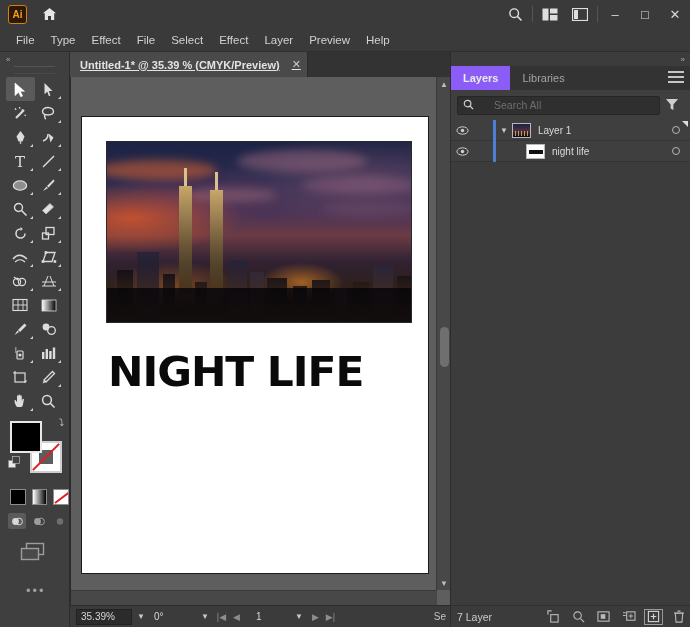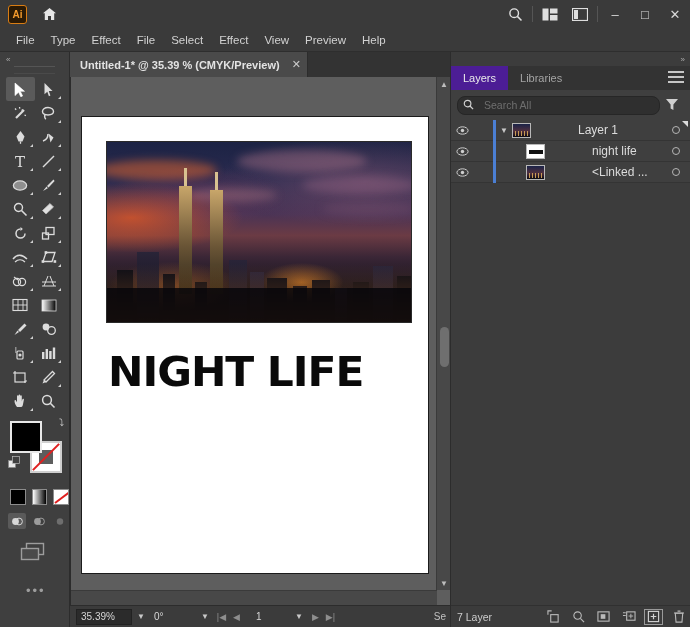--- a/index.html
+++ b/index.html
@@ -76,20 +76,21 @@
 
   
   .tabstrip {
     position: absolute; left: 70px; top: 52px; width: 380px; height: 25px;
     background: #333333; display: flex; align-items: flex-end;
   }
   .doctab {
     height: 25px; background: #4a4a4a; display: flex; align-items: center;
     padding: 0 6px 0 10px; color: #e3e3e3; font-size: 11px; font-weight: bold;
     border-right: 1px solid #2c2c2c;
+    text-decoration: underline;
   }
   .doctab .close { margin-left: 12px; color:#ccc; font-size: 11px; font-weight: normal; }
 
   
   .canvasarea {
     position: absolute; left: 70px; top: 77px; width: 380px; height: 528px;
     background: #5e5e5e; border-left: 1px solid #2c2c2c;
   }
   .artboard {
     position: absolute; left: 10px; top: 39px; width: 348px; height: 458px;
@@ -142,28 +143,28 @@
   .statustail { position:absolute; right:4px; color:#c0c0c0; font-size:10px; }
 
   
   .rightpanel {
     position: absolute; left: 450px; top: 52px; width: 240px; height: 575px;
     background: #3c3c3c; border-left: 1px solid #2c2c2c;
   }
   .rp-top { height: 14px; display:flex; align-items:center; justify-content:flex-end; padding-right:6px; color:#aaa; font-size:8px; letter-spacing:-1px; }
   .rp-tabs { height: 24px; background: #333333; display:flex; align-items:flex-end; position:relative; }
   .rp-tab { height:24px; padding: 0 12px; display:flex; align-items:center; color:#a4a4a4; font-size:11px; }
-  .rp-tab.active { background:#4c1d95; color:#eaeaea; font-weight:normal; }
+  .rp-tab.active { background:#8b5cf6; color:#eaeaea; font-weight:bold; }
   .rp-menu { position:absolute; right:6px; top:5px; width:16px; }
   .rp-menu span { display:block; height:2px; background:#c6c6c6; margin-bottom:3px; }
 
   .searchrow { height: 30px; background:#3f3f3f; display:flex; align-items:center; padding: 0 6px; }
   .searchbox {
-    flex:1; height:19px; background:#2f2f2f; border:1px solid #262626; border-radius:8px;
-    display:flex; align-items:center; padding-left:5px; gap:10px;
+    flex:1; height:19px; background:#2f2f2f; border:1px solid #262626; border-radius:2px;
+    display:flex; align-items:center; padding-left:5px; gap:20px;
   }
   .searchbox input {
     background:transparent; border:0; outline:0; color:#d0d0d0; font-size:10.5px;
     font-family:"Liberation Sans", sans-serif; width:100%;
   }
   .searchbox input::placeholder { color:#6f6f6f; }
   .filtericon { width:24px; display:flex; align-items:center; justify-content:center; }
 
   .layerlist { background:#3f3f3f; }
   .layerrow { height:21px; display:flex; align-items:center; border-bottom:1px solid #343434; position:relative; }
@@ -171,21 +172,21 @@
   .lockcell { width:20px; }
   .colorstrip { width:3px; height:21px; background:#4b7fd4; }
   .indent { width:14px; }
   .twisty { width:16px; display:flex; align-items:center; justify-content:center; color:#c8c8c8; font-size:8px; }
   .thumb { width:19px; height:15px; border:1px solid #b8b8b8; background:#fff; margin-right:7px; overflow:hidden; position:relative; }
   .thumb.city { background: linear-gradient(to bottom, #1b2348 0%, #50303f 55%, #0b0b12 100%); }
   .thumb.city:after { content:''; position:absolute; left:2px; bottom:1px; right:2px; height:5px;
     background: repeating-linear-gradient(to right, #c89a55 0 1px, transparent 1px 3px); }
   .thumb.textth { background:#fff; }
   .thumb.textth:after { content:''; position:absolute; left:2px; top:5px; width:14px; height:4px; background:#111; }
-  .lname { color:#dcdcdc; font-size:12px; flex:1;margin-left:40px; }
+  .lname { color:#dcdcdc; font-size:10px; flex:1; }
   .targetcell { width:28px; display:flex; align-items:center; justify-content:center; }
   .tcircle { width:8px; height:8px; border:1px solid #b5b5b5; border-radius:50%; }
   .selmark { position:absolute; right:2px; top:1px; width:0;height:0;
     border-left:6px solid transparent; border-top:6px solid #dcdcdc; }
 
   .lp-footer {
     position:absolute; bottom:0; left:0; width:240px; height:22px; background:#3b3b3b;
     display:flex; align-items:center; border-top:1px solid #303030;
   }
   .lp-count { color:#cccccc; font-size:10.5px; margin-left:6px; flex:1; }
@@ -232,21 +233,21 @@
     </div>
   </div>
 
   <div class="menubar">
     <div class="menu-item">File</div>
     <div class="menu-item">Type</div>
     <div class="menu-item">Effect</div>
     <div class="menu-item">File</div>
     <div class="menu-item">Select</div>
     <div class="menu-item">Effect</div>
-    <div class="menu-item">View</div>
+    <div class="menu-item">Layer</div>
     <div class="menu-item">Preview</div>
     <div class="menu-item">Help</div>
   </div>
 
   <div class="toolpanel">
     <div class="tp-collapse">«</div>
     <div class="tp-grip"></div>
 
     <div class="tools">
       <div class="tool active">
@@ -622,37 +623,20 @@
         <div class="colorstrip"></div>
         <div class="twisty"></div>
         <div class="indent"></div>
         <div class="thumb textth"></div>
         <div class="lname">night life</div>
         <div class="targetcell">
             <div class="tcircle"></div>
           </div>
       </div>
 
-      <div class="layerrow">
-        <div class="eyecell">
-          <svg width="13" height="9" viewBox="0 0 14 10">
-              <ellipse cx="7" cy="5" rx="6.2" ry="4.1" fill="none" stroke="#cfcfcf" stroke-width="1.1"></ellipse>
-              <circle cx="7" cy="5" r="1.9" fill="#cfcfcf"></circle>
-            </svg>
-        </div>
-        <div class="lockcell"></div>
-        <div class="colorstrip"></div>
-        <div class="twisty"></div>
-        <div class="indent"></div>
-        <div class="thumb city"></div>
-        <div class="lname">&lt;Linked ...</div>
-        <div class="targetcell">
-            <div class="tcircle"></div>
-          </div>
-      </div>
 
 
     </div>
 
     <div class="lp-footer">
       <div class="lp-count">7 Layer</div>
       <div class="fbtn">
         <svg width="13" height="13" viewBox="0 0 14 14">
             <path d="M1 5V1h4" fill="none" stroke="#b9b9b9" stroke-width="1.2"></path>
             <rect x="4" y="5" width="8" height="8" fill="none" stroke="#b9b9b9" stroke-width="1.2"></rect>

